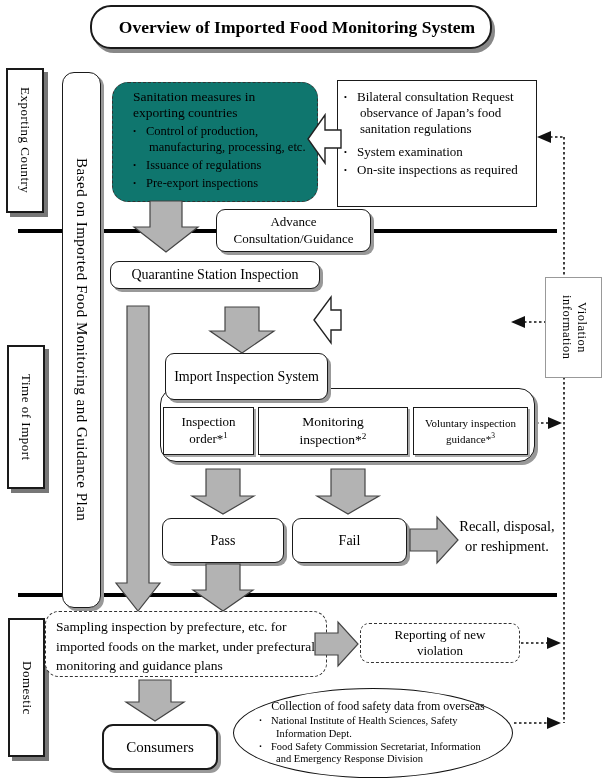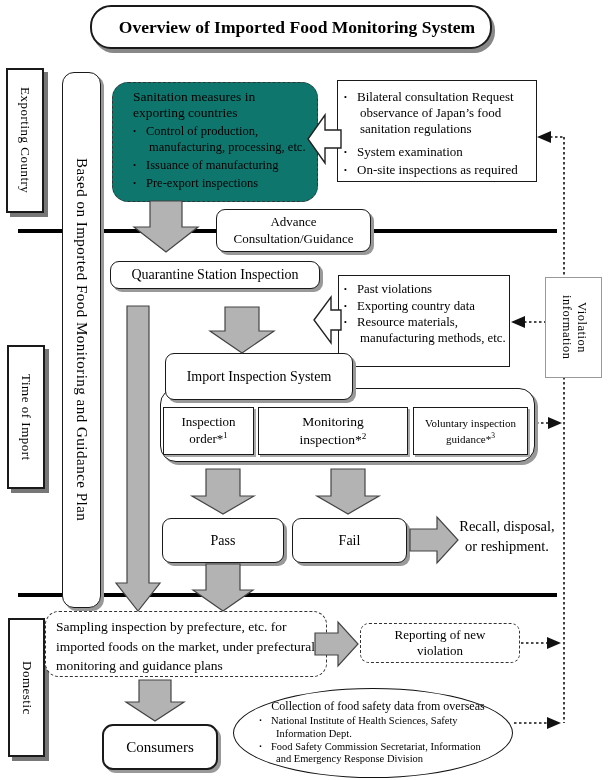--- a/index.html
+++ b/index.html
@@ -65,56 +65,49 @@
   </div>
 
   <div class="abs node box vwrap shadow" style="left:62px;top:72px;width:39px;height:536px;border-radius:12px;">
     <span class="vtext" style="font-size:15px;">Based on Imported Food Monitoring and Guidance Plan</span>
   </div>
 
   <div class="abs node dashed" style="left:112px;top:82px;width:206px;height:120px;border-radius:16px;background:#0f766e;padding:6px 8px 0 20px;">
     <div style="font-size:13.5px;line-height:1.2;margin-bottom:3px;">Sanitation measures in exporting countries</div>
     <div style="font-size:12.5px;">
       <div class="brow"><span class="blt">·</span><span>Control of production, manufacturing, processing, etc.</span></div>
-      <div class="brow"><span class="blt">·</span><span>Issuance of manufacturing</span></div>
+      <div class="brow"><span class="blt">·</span><span>Issuance of regulations</span></div>
       <div class="brow"><span class="blt">·</span><span>Pre-export inspections</span></div>
     </div>
   </div>
 
-  <div class="abs node box" style="left:337px;top:80px;width:200px;height:102px;padding:5px 4px 0 6px;">
+  <div class="abs node box" style="left:337px;top:80px;width:200px;height:127px;padding:5px 4px 0 6px;">
     <div style="font-size:13px;">
       <div class="brow" style="margin-bottom:7px;"><span class="blt">·</span><span>Bilateral consultation Request observance of Japan’s food sanitation regulations</span></div>
       <div class="brow" style=""><span class="blt">·</span><span>System examination</span></div>
       <div class="brow"><span class="blt">·</span><span>On-site inspections as required</span></div>
     </div>
   </div>
 
   <div class="abs node box center round shadow" style="left:216px;top:209px;width:155px;height:43px;font-size:13px;line-height:1.25;">
     <span>Advance Consultation/Guidance</span>
   </div>
 
   <div class="abs node box center round shadow" style="left:110px;top:261px;width:210px;height:28px;font-size:14px;">
     <span>Quarantine Station Inspection</span>
   </div>
 
-  <div class="abs node box" style="left:338px;top:275px;width:172px;height:92px;padding:5px 3px 0 5px;">
-    <div style="font-size:12.8px;">
-      <div class="brow" style="margin:1px 0;"><span class="blt">·</span><span>Past violations</span></div>
-      <div class="brow" style="margin:1px 0;"><span class="blt">·</span><span>Exporting country data</span></div>
-      <div class="brow" style="margin:1px 0;"><span class="blt">·</span><span>Resource materials, manufacturing methods, etc.</span></div>
-    </div>
-  </div>
 
   <div class="abs node vwrap" style="left:545px;top:277px;width:57px;height:101px;background:#fff;border:1px solid #999;">
     <span class="vtext" style="font-size:12.5px;line-height:15px;text-align:center;">Violation information</span>
   </div>
 
   <div class="abs node box shadow" style="left:160px;top:388px;width:375px;height:74px;border-radius:16px;"></div>
 
-  <div class="abs node box center round shadow" style="left:165px;top:353px;width:188px;height:47px;font-size:14px;line-height:1.25;">
+  <div class="abs node box center round shadow" style="left:165px;top:353px;width:163px;height:47px;font-size:14px;line-height:1.25;">
     <span>Import Inspection System</span>
   </div>
 
   <div class="abs node box center" style="left:163px;top:407px;width:91px;height:48px;border-width:1.2px;box-shadow:2px 2px 0 #aaa;font-size:13px;line-height:1.3;">
     <span><span>Inspection order*</span><sup class="fn">1</sup></span>
   </div>
   <div class="abs node box center" style="left:258px;top:407px;width:150px;height:48px;border-width:1.2px;box-shadow:2px 2px 0 #aaa;font-size:13.5px;line-height:1.3;padding:0 12px;">
     <span><span>Monitoring inspection*</span><sup class="fn">2</sup></span>
   </div>
   <div class="abs node box center" style="left:413px;top:407px;width:115px;height:48px;border-width:1.2px;box-shadow:2px 2px 0 #aaa;font-size:11px;line-height:1.5;padding:0 4px;">

